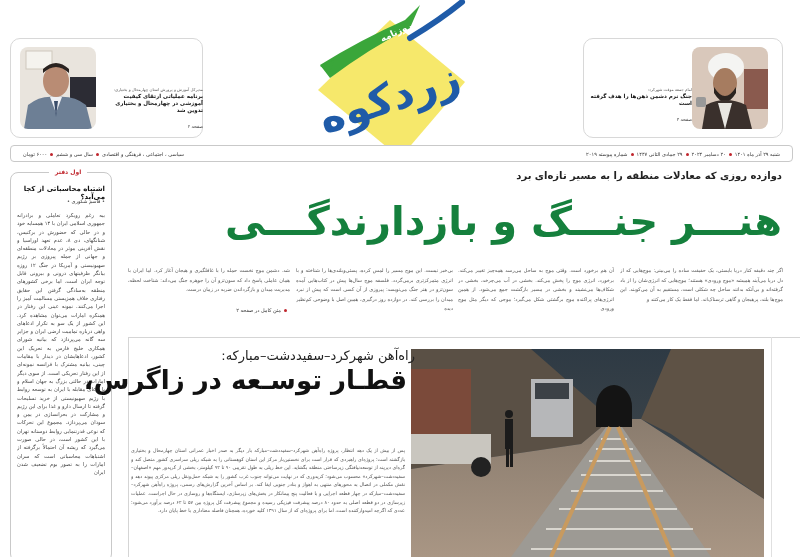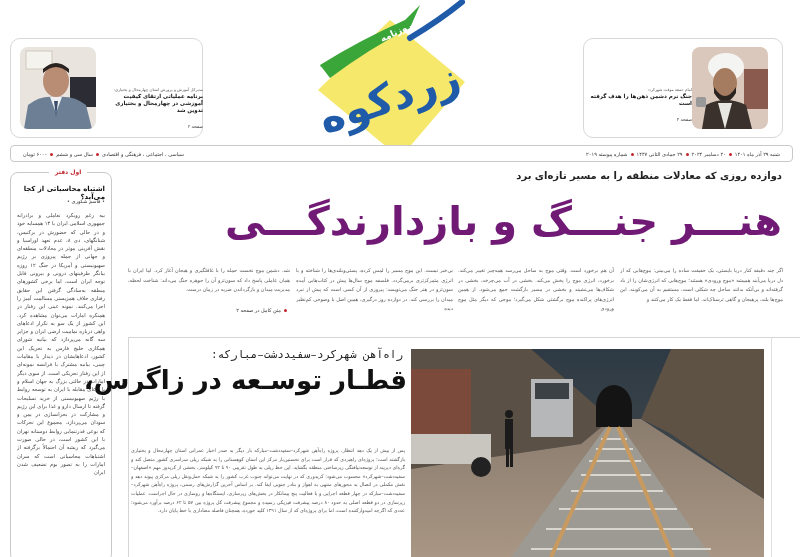--- a/index.html
+++ b/index.html
@@ -31,35 +31,35 @@
 
   
   .leftcol { position: absolute; left: 10px; top: 172px; width: 102px; height: 390px; border: 1px solid #c9c9c9; border-radius: 8px; background: #fff; }
   .leftcol-label { position: absolute; left: 38px; top: -5px; background: #fff; padding: 0 6px; font-size: 6px; font-weight: bold; color: #c0262d; }
   .leftcol-title { position: absolute; top: 12px; right: 6px; left: 0; font-size: 7px; font-weight: bold; color: #111; }
   .leftcol-author { position: absolute; top: 25px; right: 6px; left: 4px; font-size: 5px; color: #333; }
   .leftcol-body { position: absolute; top: 38px; right: 6px; left: 6px; bottom: 0; font-size: 5.2px; line-height: 8.3px; color: #444; overflow: hidden; text-align: justify; }
 
   
   .overline { position: absolute; right: 18px; top: 170px; font-size: 10px; font-weight: bold; color: #222; }
-  .headline { position: absolute; right: 18px; top: 195px; font-size: 40px; font-weight: bold; color: #701a75; letter-spacing: 1px; line-height: 52px; white-space: nowrap; }
+  .headline { position: absolute; right: 18px; top: 195px; font-size: 40px; font-weight: bold; color: #15803d; letter-spacing: 1px; line-height: 52px; white-space: nowrap; }
 
   
   .bodycol { position: absolute; top: 266px; height: 52px; font-size: 5px; line-height: 9.5px; color: #555; overflow: hidden; text-align: justify; }
   .c1 { left: 620px; width: 163px; }
   .c2 { left: 458px; width: 156px; }
   .c3 { left: 296px; width: 157px; }
   .c4 { left: 128px; width: 162px; height: 40px; }
   .cont { position: absolute; left: 128px; top: 307px; width: 162px; font-size: 5px; color: #333; }
 
   
   .feature { position: absolute; left: 128px; top: 337px; width: 672px; height: 230px; border-top: 1px solid #d5d5d5; border-left: 1px solid #d5d5d5; }
   .feature-inner-right { position: absolute; left: 771px; top: 337px; width: 1px; height: 230px; background: #e0e0e0; }
   .photo-rail { position: absolute; left: 411px; top: 349px; width: 353px; height: 208px; overflow: hidden; }
-  .feature-kicker { position: absolute; right: 397px; top: 348px; font-size: 11px; color: #222; white-space: nowrap; font-family: Liberation Mono, monospace; }
+  .feature-kicker { position: absolute; right: 385px; top: 348px; font-size: 13px; color: #222; white-space: nowrap; }
   .feature-title { position: absolute; right: 393px; top: 363px; font-size: 26px; font-weight: bold; color: #111; line-height: 34px; white-space: nowrap; text-align: center; }
   .feature-body { position: absolute; left: 131px; top: 447px; width: 274px; height: 112px; font-size: 4.8px; line-height: 8.6px; color: #555; overflow: hidden; text-align: justify; }
 </style>
 </head>
 <body>
 
 <div class="teaser teaser-left">
   <div class="photo">
     <svg width="76" height="82" viewBox="0 0 76 82">
       <rect width="76" height="82" fill="#e9e4dd"></rect>

